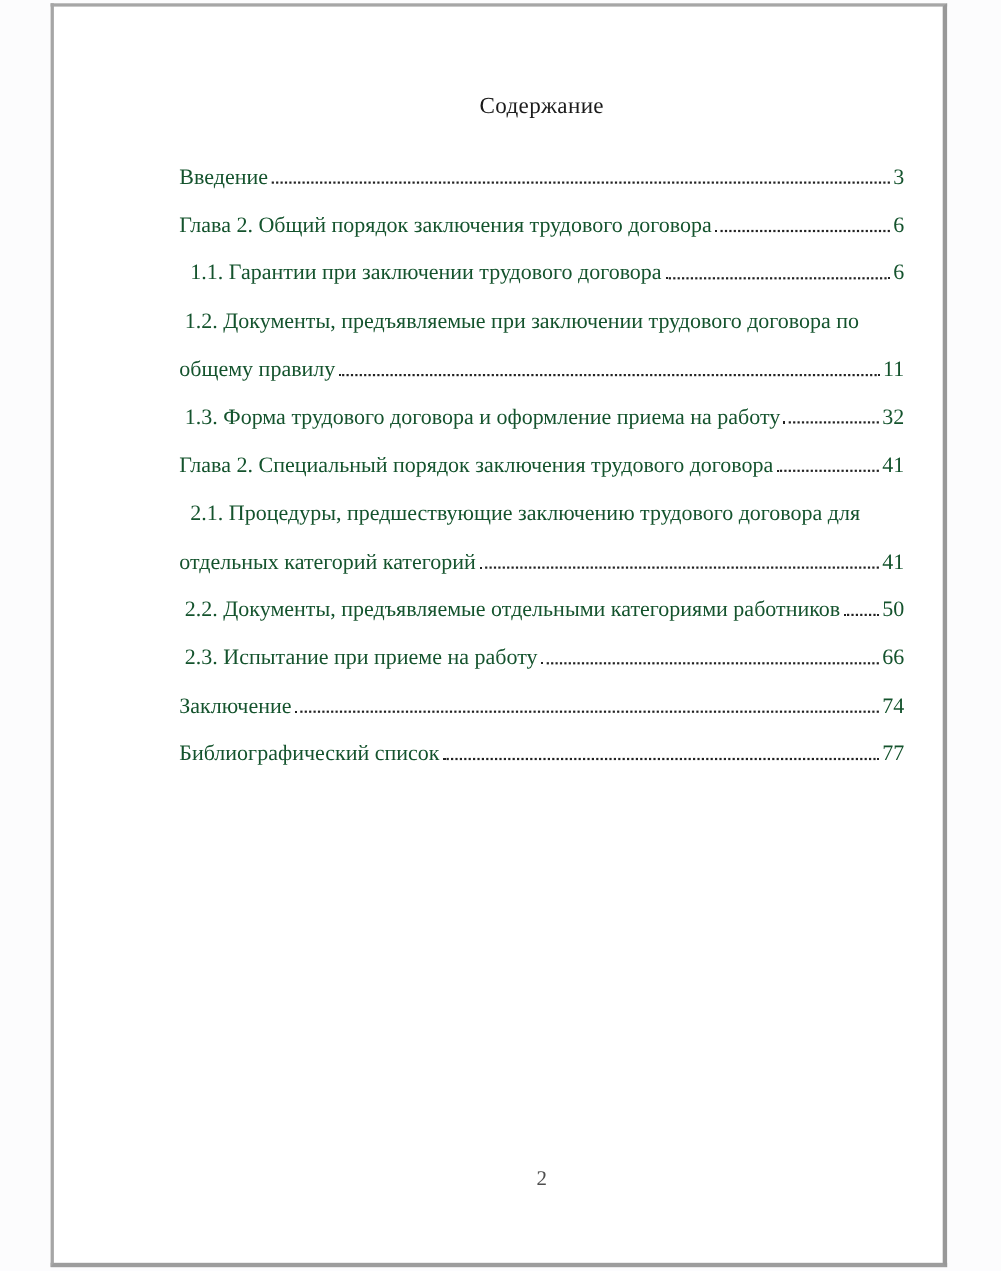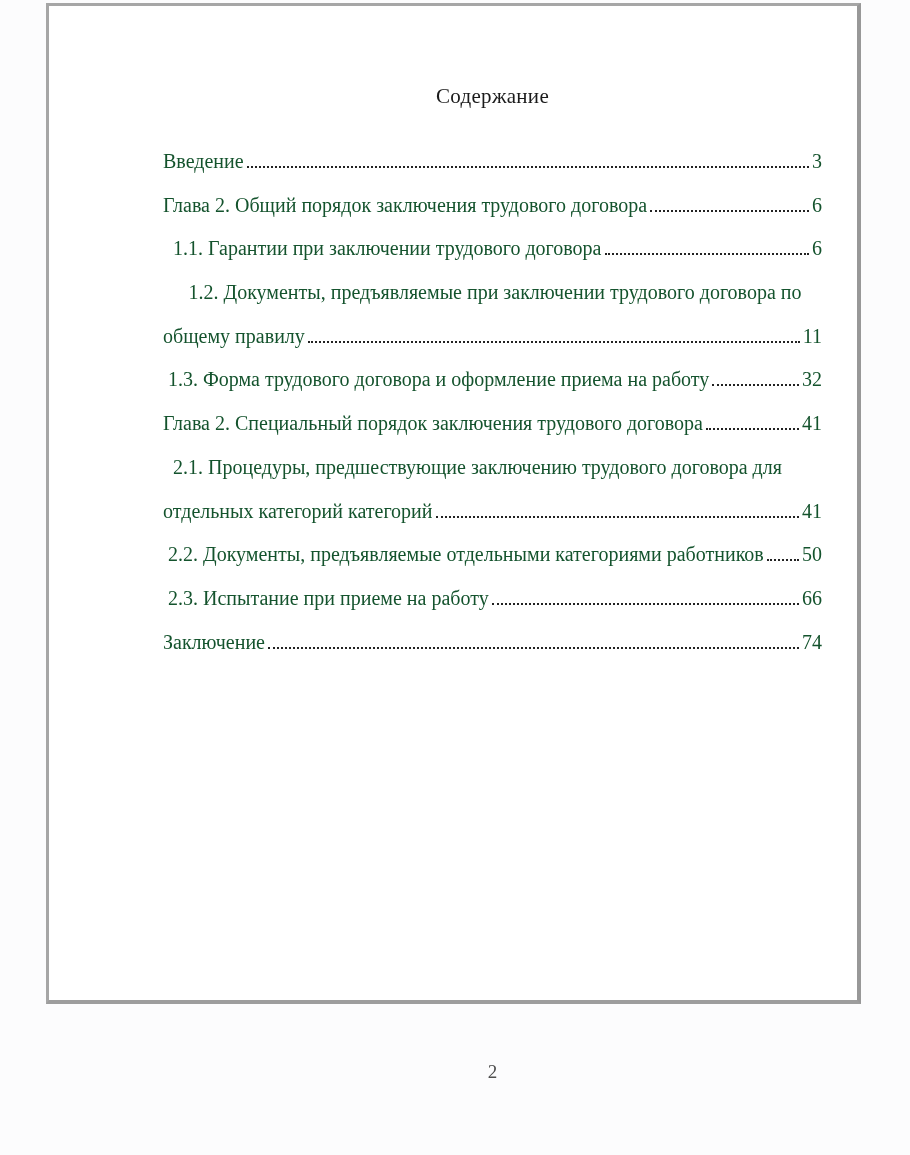--- a/index.html
+++ b/index.html
@@ -9,21 +9,21 @@
     height: 1155px;
     background: #fcfcfd;
     overflow: hidden;
     font-family: "Liberation Serif", "DejaVu Serif", serif;
   }
   .page {
     position: absolute;
     left: 46px;
     top: 3px;
     width: 815px;
-    height: 1001px;
+    height: 1149px;
     box-sizing: border-box;
     background: #ffffff;
     border: 3px solid #a6a6a6;
     border-right: 4px solid #989898;
     border-bottom: 4px solid #9d9d9d;
   }
   .title {
     position: absolute;
     top: 76px;
     left: 114px;
@@ -42,21 +42,21 @@
     color: #14532d;
   }
   .row {
     display: flex;
     align-items: baseline;
     height: 43.7px;
     line-height: 43.7px;
     font-size: 20px;
     white-space: nowrap;
   }
-  .row.indent-1 { padding-left: 5px; justify-content: center; }
+  .row.indent-1 { padding-left: 5px; }
   .row.indent-2 { padding-left: 10px; }
   .row .txt { flex: 0 0 auto; }
   .leader {
     flex: 1 1 auto;
     height: 0;
     border-bottom: 2px dotted #222222;
     margin: 0 2px 0 3px;
     min-width: 8px;
   }
   .num { flex: 0 0 auto; padding-left: 1px; }
@@ -127,16 +127,21 @@
       <div class="row indent-1">
         <span class="txt">2.3. Испытание при приеме на работу</span>
         <span class="leader"></span>
         <span class="num">66</span>
       </div>
       <div class="row indent-0">
         <span class="txt">Заключение</span>
         <span class="leader"></span>
         <span class="num">74</span>
       </div>
+      <div class="row indent-0">
+        <span class="txt">Библиографический список</span>
+        <span class="leader"></span>
+        <span class="num">77</span>
+      </div>
     </div>
 
   <div class="page-number">2</div>
 </div>
 
 </body></html>

